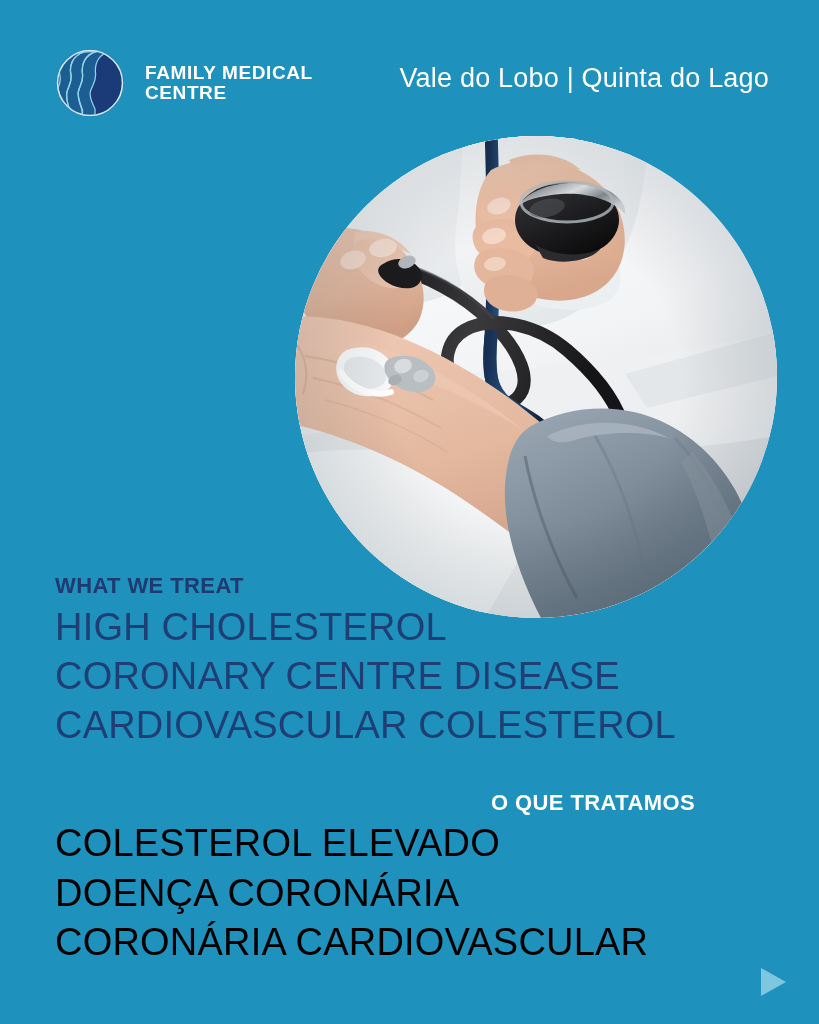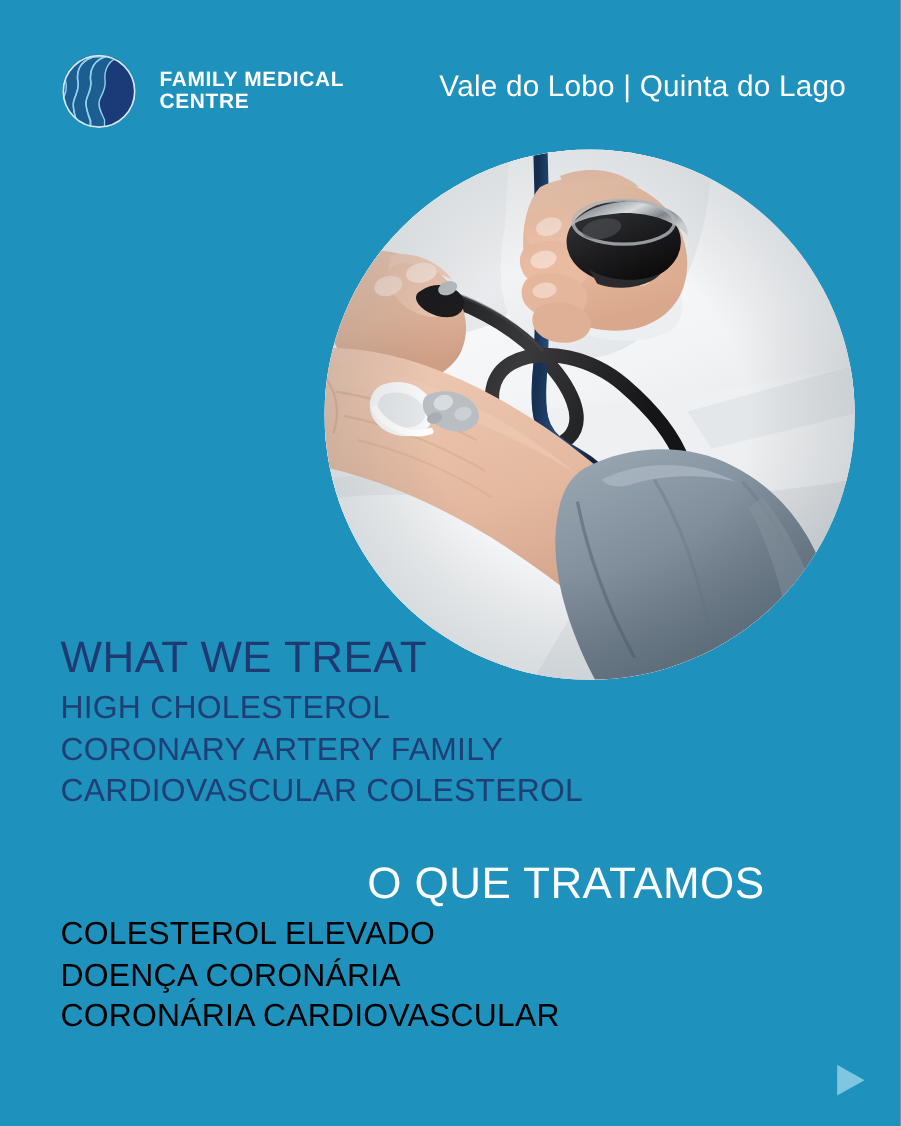--- a/index.html
+++ b/index.html
@@ -74,28 +74,28 @@
   .copy {
     position: absolute;
     left: 55px;
     top: 572px;
     width: 640px;
   }
   .block { margin: 0; }
   .block + .block { margin-top: 38px; }
 
   .heading {
-    font-size: 40px;
-    font-weight: normal;
+    font-size: 22px;
+    font-weight: bold;
     letter-spacing: 0.4px;
     line-height: 1.3;
     margin: 0 0 2px 0;
   }
   .item {
-    font-size: 29px;
+    font-size: 38px;
     font-weight: normal;
     letter-spacing: 0.2px;
     line-height: 1.3;
     margin: 0;
   }
   .block-en .heading { color: #1e3a70; }
   .block-en .item { color: #1f3f74; }
   .block-pt .heading { color: #ffffff; text-align: right; }
   .block-pt .item { color: #000000; }
 
@@ -271,21 +271,21 @@
 
       <rect width="482" height="482" fill="url(#softShade)"></rect>
     </svg>
   </div>
 
   <div class="copy">
 
     <div class="block block-en">
       <div class="heading">WHAT WE TREAT</div>
       <div class="item">HIGH CHOLESTEROL</div>
-      <div class="item">CORONARY ARTERY FAMILY</div>
+      <div class="item">CORONARY CENTRE DISEASE</div>
       <div class="item">CARDIOVASCULAR COLESTEROL</div>
     </div>
 
     <div class="block block-pt">
       <div class="heading">O QUE TRATAMOS</div>
       <div class="item">COLESTEROL ELEVADO</div>
       <div class="item">DOENÇA CORONÁRIA</div>
       <div class="item">CORONÁRIA CARDIOVASCULAR</div>
     </div>
   </div>

